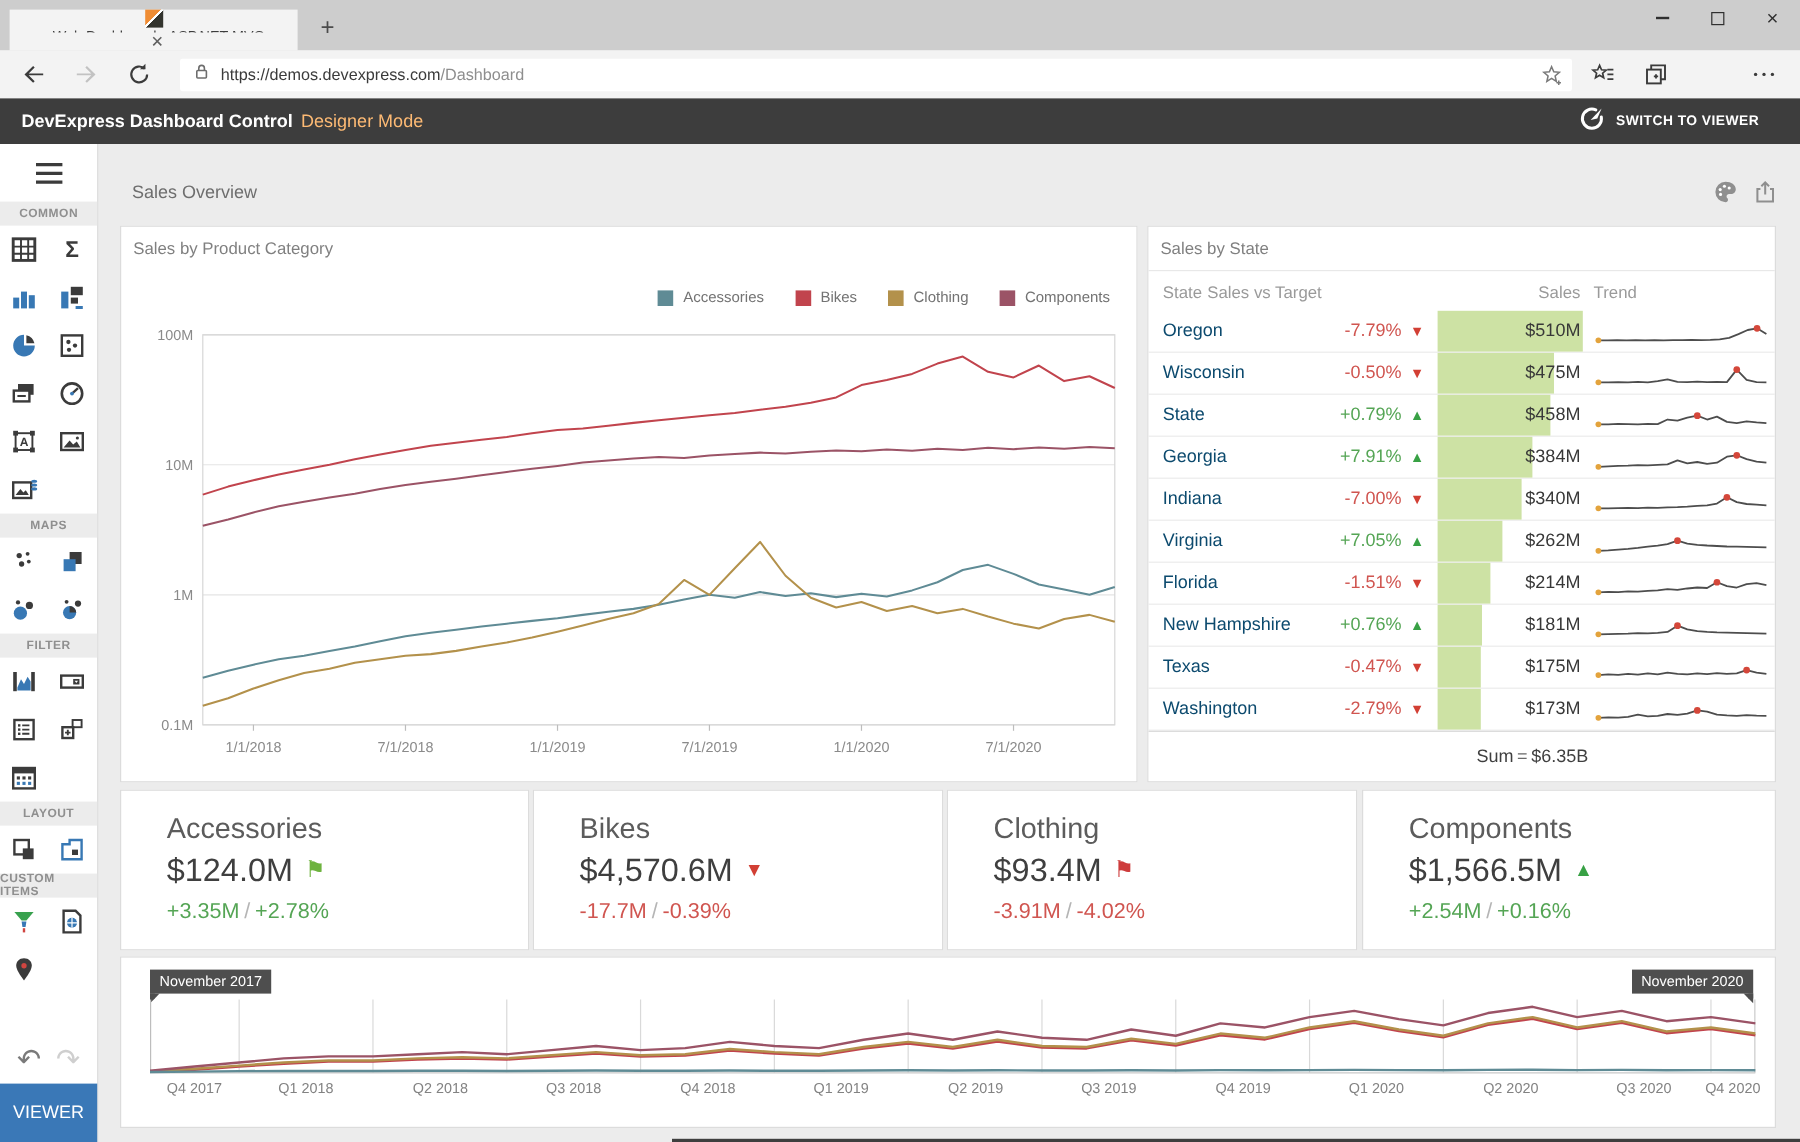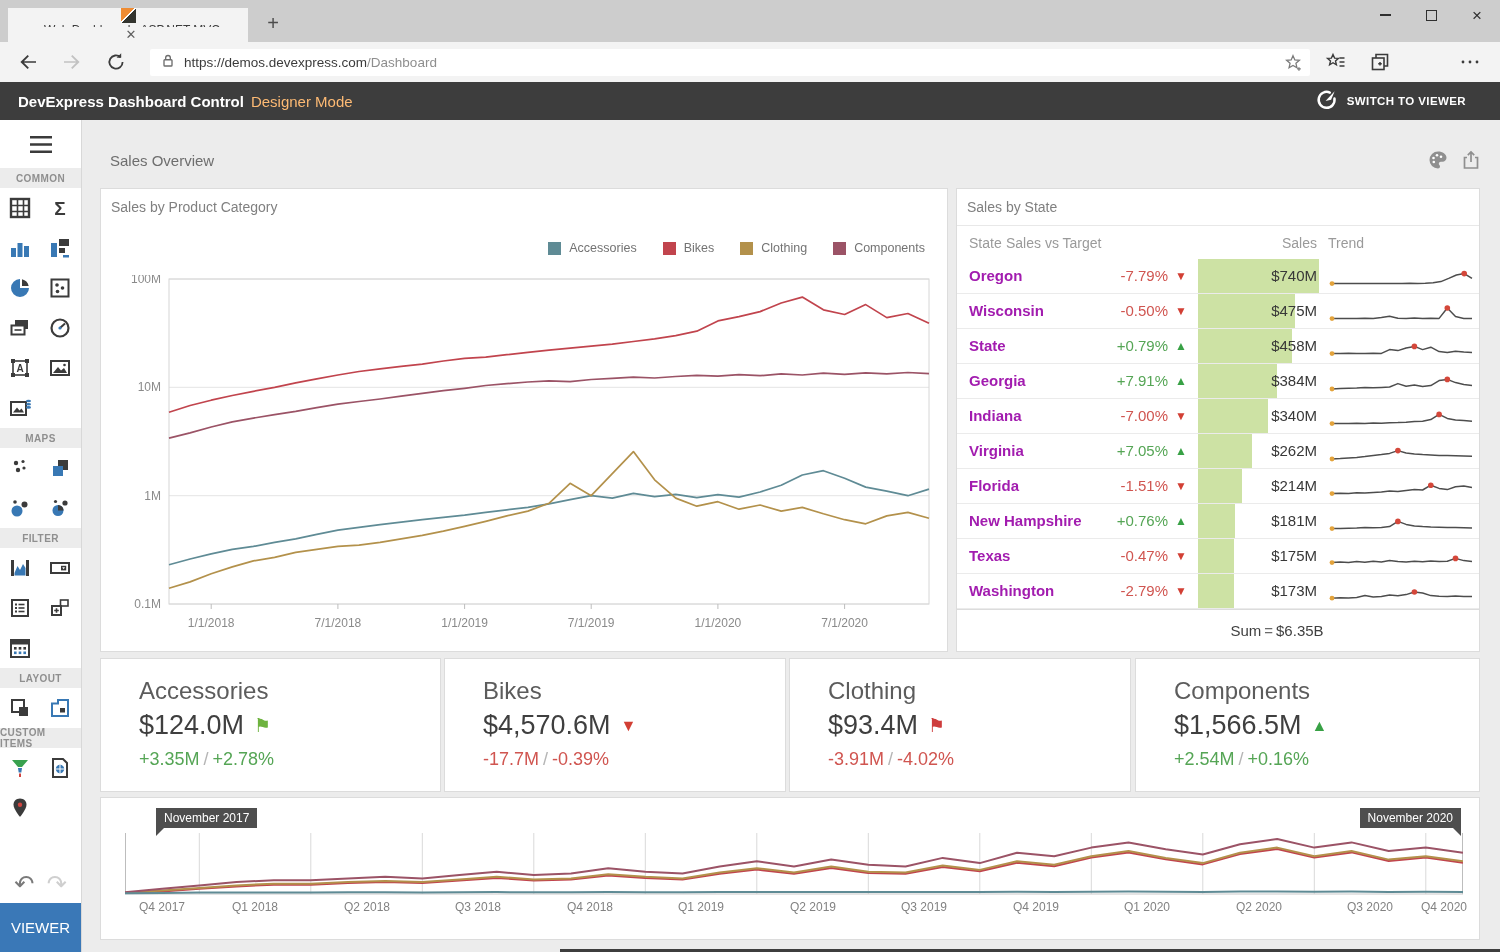--- a/index.html
+++ b/index.html
@@ -65,21 +65,21 @@
   #state-panel{left:874px;top:68px;width:524px;height:464px;}
   .st-sep{position:absolute;left:0;right:0;top:36px;border-top:1px solid #e8e8e8;}
   .st-hdr{position:absolute;top:40px;left:0;right:0;height:28px;font-size:14px;color:#9a9a9a;line-height:28px;}
   .h-state{position:absolute;left:12px;}
   .h-target{position:absolute;left:49px;width:178px;text-align:left;}
   .h-sales{position:absolute;left:241px;width:119px;text-align:right;}
   .h-trend{position:absolute;left:371px;}
   #strows{position:absolute;top:70px;left:0;right:0;}
   .strow{position:relative;height:35px;border-bottom:1px solid #ebebeb;box-sizing:border-box;}
   .c-bar{position:absolute;left:241px;top:0;bottom:0;}
-  .c-state{position:absolute;left:12px;line-height:34px;font-size:15px;color:#a21caf;font-weight:bold;}
+  .c-state{position:absolute;left:12px;line-height:34px;font-size:15px;color:#0c4a6e;}
   .c-pct{position:absolute;left:40px;width:171px;text-align:right;line-height:34px;font-size:15px;}
   .c-pct.up{color:#55a555;} .c-pct.down{color:#d05550;}
   .c-tri{position:absolute;left:218px;line-height:34px;font-size:12px;}
   .c-tri.up{color:#38a145;} .c-tri.down{color:#d23f34;}
   .c-sales{position:absolute;left:241px;width:119px;text-align:right;line-height:34px;font-size:15px;color:#383838;}
   .c-trend{position:absolute;left:371px;top:4px;}
   .st-sum{position:absolute;top:420px;left:0;right:0;height:42px;border-top:1px solid #dcdcdc;}
   .sum-text{position:absolute;left:190px;width:260px;text-align:center;line-height:42px;font-size:15px;color:#3f3f3f;}
   .sum-text .sum-b{font-weight:normal;}
   .sum-text .sum-eq{color:#6a6a6a;padding:0 3px;}
@@ -87,21 +87,21 @@
   .card{position:absolute;top:538px;height:134px;background:#fff;border:1px solid #dcdcdc;box-sizing:border-box;}
   .card-title{margin:18px 0 0 38px;font-size:24px;color:#5c5c5c;}
   .card-vrow{margin:5px 0 0 38px;font-size:27px;color:#3f3f3f;display:flex;align-items:center;gap:10px;}
   .flag{font-size:19px;line-height:1;} .flag.up{color:#6eb33f;} .flag.down{color:#ce3c3c;}
   .tri-ind{font-size:16px;line-height:1;} .tri-ind.up{color:#38a145;} .tri-ind.down{color:#d23f34;}
   .card-drow{margin:8px 0 0 38px;font-size:18px;}
   .d.up{color:#55a555;} .d.down{color:#d05550;} .dsep{color:#b5b5b5;padding:0 4px;}
   
   #range-panel{left:18px;top:677px;width:1380px;height:143px;}
   .badge{position:absolute;top:10px;background:#4e4e4e;color:#fff;font-size:12px;padding:3px 8px;}
-  .badge.l{left:24px;margin-left:31px;} .badge.r{right:18px;}
+  .badge.l{left:24px;} .badge.r{right:18px;}
   .badge.l::after{content:"";position:absolute;top:100%;left:0;border:4px solid transparent;
                   border-top-color:#4e4e4e;border-left-color:#4e4e4e;}
   .badge.r::after{content:"";position:absolute;top:100%;right:0;border:4px solid transparent;
                   border-top-color:#4e4e4e;border-right-color:#4e4e4e;}
   #rfchart{position:absolute;left:24px;top:33px;}
   .q-lab{position:absolute;top:102px;width:90px;text-align:center;font-size:12px;color:#828282;}
   #bottom-strip{position:absolute;left:478px;top:829px;width:940px;height:3px;background:#3e3e3e;}
 </style>
 </head>
 <body>
@@ -486,21 +486,21 @@
         <span class="h-target">Sales vs Target</span>
         <span class="h-sales">Sales</span>
         <span class="h-trend">Trend</span>
       </div>
       <div id="strows">
           <div class="strow">
             <div class="c-bar" style="width: 121px; background: rgb(205, 226, 164);"></div>
             <div class="c-state">Oregon</div>
             <div class="c-pct down">-7.79%</div>
             <div class="c-tri down">▼</div>
-            <div class="c-sales">$740M</div>
+            <div class="c-sales">$510M</div>
             <div class="c-trend"><svg width="148" height="27" viewBox="0 0 148 27">
                 <polyline points="4.0,20.6 11.8,20.6 19.6,20.4 27.3,20.6 35.1,20.4 42.9,20.6 50.7,20.4 58.4,20.6 66.2,20.4 74.0,20.4 81.8,20.2 89.6,20.4 97.3,20.2 105.1,19.8 112.9,18.6 120.7,15.4 128.4,12.0 136.2,10.6 144.0,15.4" fill="none" stroke="#4d4d4d" stroke-width="1.5" stroke-linejoin="round"></polyline>
                 <circle cx="4" cy="20.6" r="2.4" fill="#e3a33c"></circle>
                 <circle cx="136.2" cy="10.6" r="2.8" fill="#d4473a"></circle>
               </svg></div>
           </div>
           <div class="strow">
             <div class="c-bar" style="width: 97.4px; background: rgb(205, 226, 164);"></div>
             <div class="c-state">Wisconsin</div>
             <div class="c-pct down">-0.50%</div>

